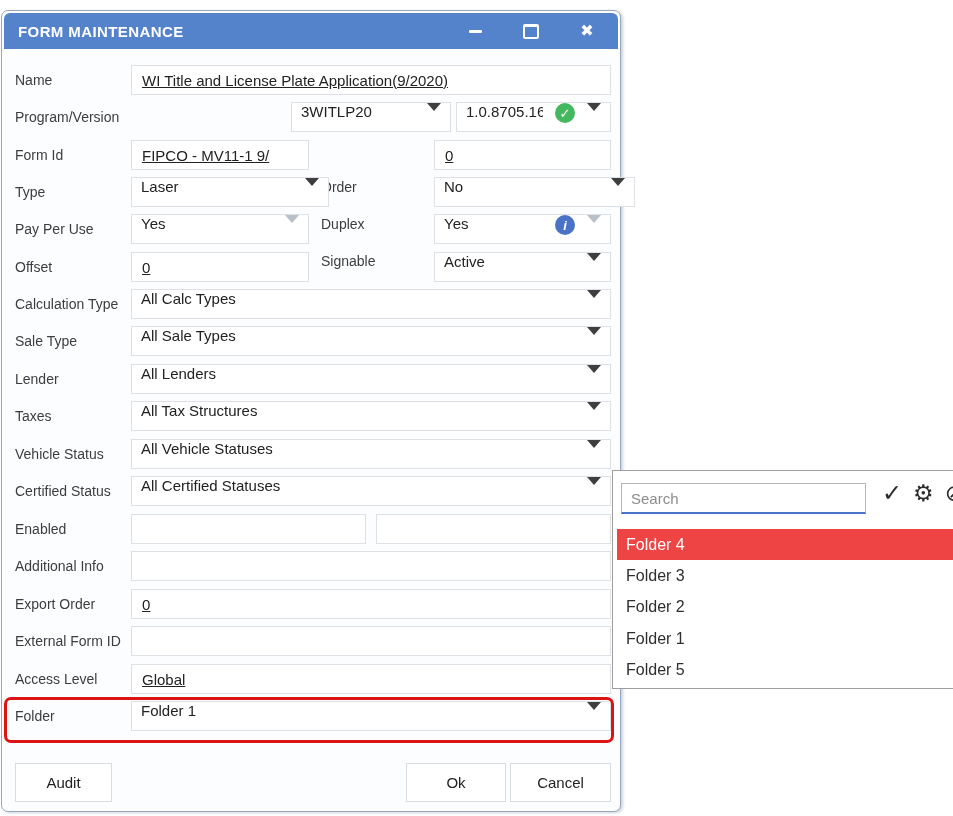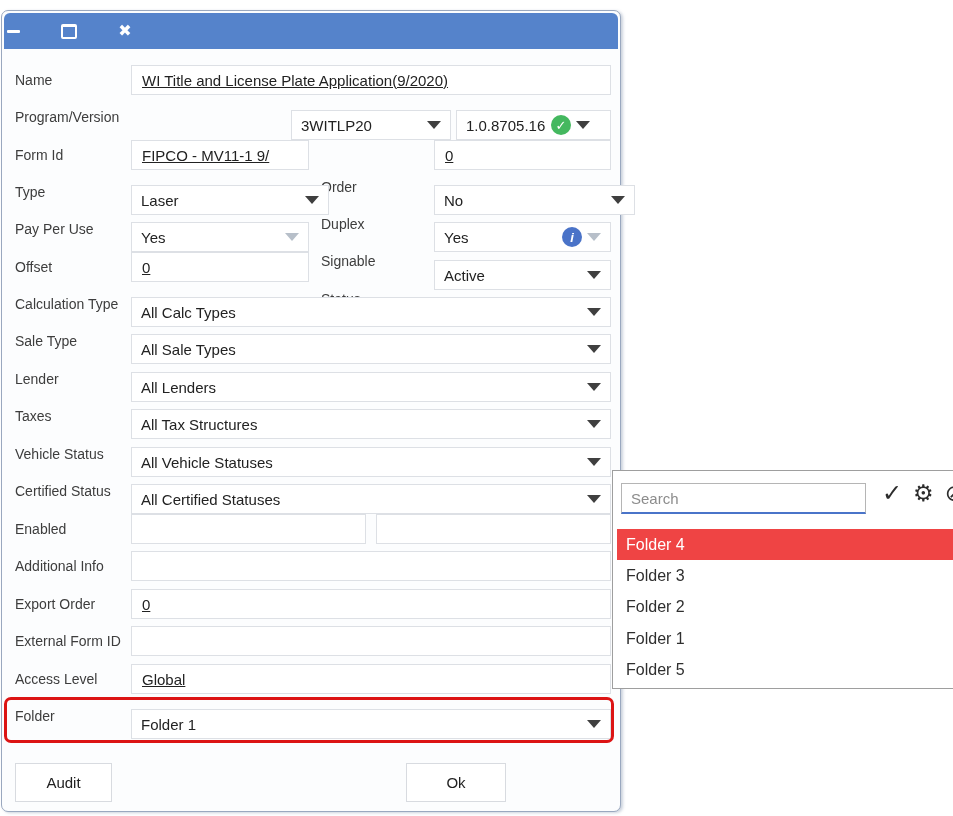--- a/index.html
+++ b/index.html
@@ -30,23 +30,23 @@
   .max-glyph{width:12px;height:10px;border:2px solid #ffffff;border-top-width:3px;border-radius:2px;background:transparent;}
   .close-glyph{color:#ffffff;font-size:16px;font-weight:bold;line-height:1;}
   
   .row{position:absolute;left:0;width:100%;height:30px;}
   .lbl{
     position:absolute;left:13px;top:50%;transform:translateY(-50%);
     font-size:14px;color:#3d3d3d;white-space:nowrap;
   }
   .lbl2{position:absolute;top:50%;transform:translateY(-50%);font-size:14px;color:#3d3d3d;white-space:nowrap;margin-top:32px;}
   .fld{
-    position:absolute;top:8px;height:30px;box-sizing:border-box;
+    position:absolute;top:0;height:30px;box-sizing:border-box;
     background:#ffffff;border:1px solid #dde0e5;
-    display:flex;align-items:center;gap:5px;
+    display:flex;gap:12px;
     padding:0 9px;font-size:15px;color:#222222;
   }
   .fld .txt{flex:1;white-space:nowrap;overflow:hidden;}
   .inp{
     position:absolute;top:0;height:30px;box-sizing:border-box;
     background:#ffffff;border:1px solid #dde0e5;
     padding:0 10px;font-size:15px;color:#222222;
     font-family:"Liberation Sans","DejaVu Sans",sans-serif;outline:none;text-decoration:underline;
   }
   .arr{width:0;height:0;border-left:7px solid transparent;border-right:7px solid transparent;border-top:8px solid #3f3f3f;flex:none;}
@@ -93,20 +93,21 @@
     padding-left:9px;font-size:16px;color:#2f2f2f;cursor:default;
   }
   .item.selected{background:#ef4444;color:#ffffff;}
 </style>
 </head>
 <body>
 
 <div class="dialog">
 
   <div class="titlebar">
+    <div class="title">FORM MAINTENANCE</div>
     <div class="winbtns">
       <div class="winbtn">
           <span class="min-glyph"></span>
         </div>
       <div class="winbtn">
           <span class="max-glyph"></span>
         </div>
       <div class="winbtn">
           <span class="close-glyph">✖</span>
         </div>
@@ -254,20 +255,21 @@
     <div class="fld" style="left:129px;width:480px">
       <span class="txt">Folder 1</span>
       <span class="arr"></span>
     </div>
   </div>
 
   <div class="red-box"></div>
 
   <div class="btn" style="left:404px;width:100px">Ok</div>
   <div class="btn" style="left:13px;width:97px">Audit</div>
+  <div class="btn" style="left:508px;width:101px">Cancel</div>
 
 </div>
 
 <div class="popup">
   <input class="search-inp" placeholder="Search" style="">
   <div class="pop-icons">
     <span class="pop-icon check">✓</span>
     <span class="pop-icon">⚙</span>
     <span class="pop-icon">⊘</span>
   </div>

